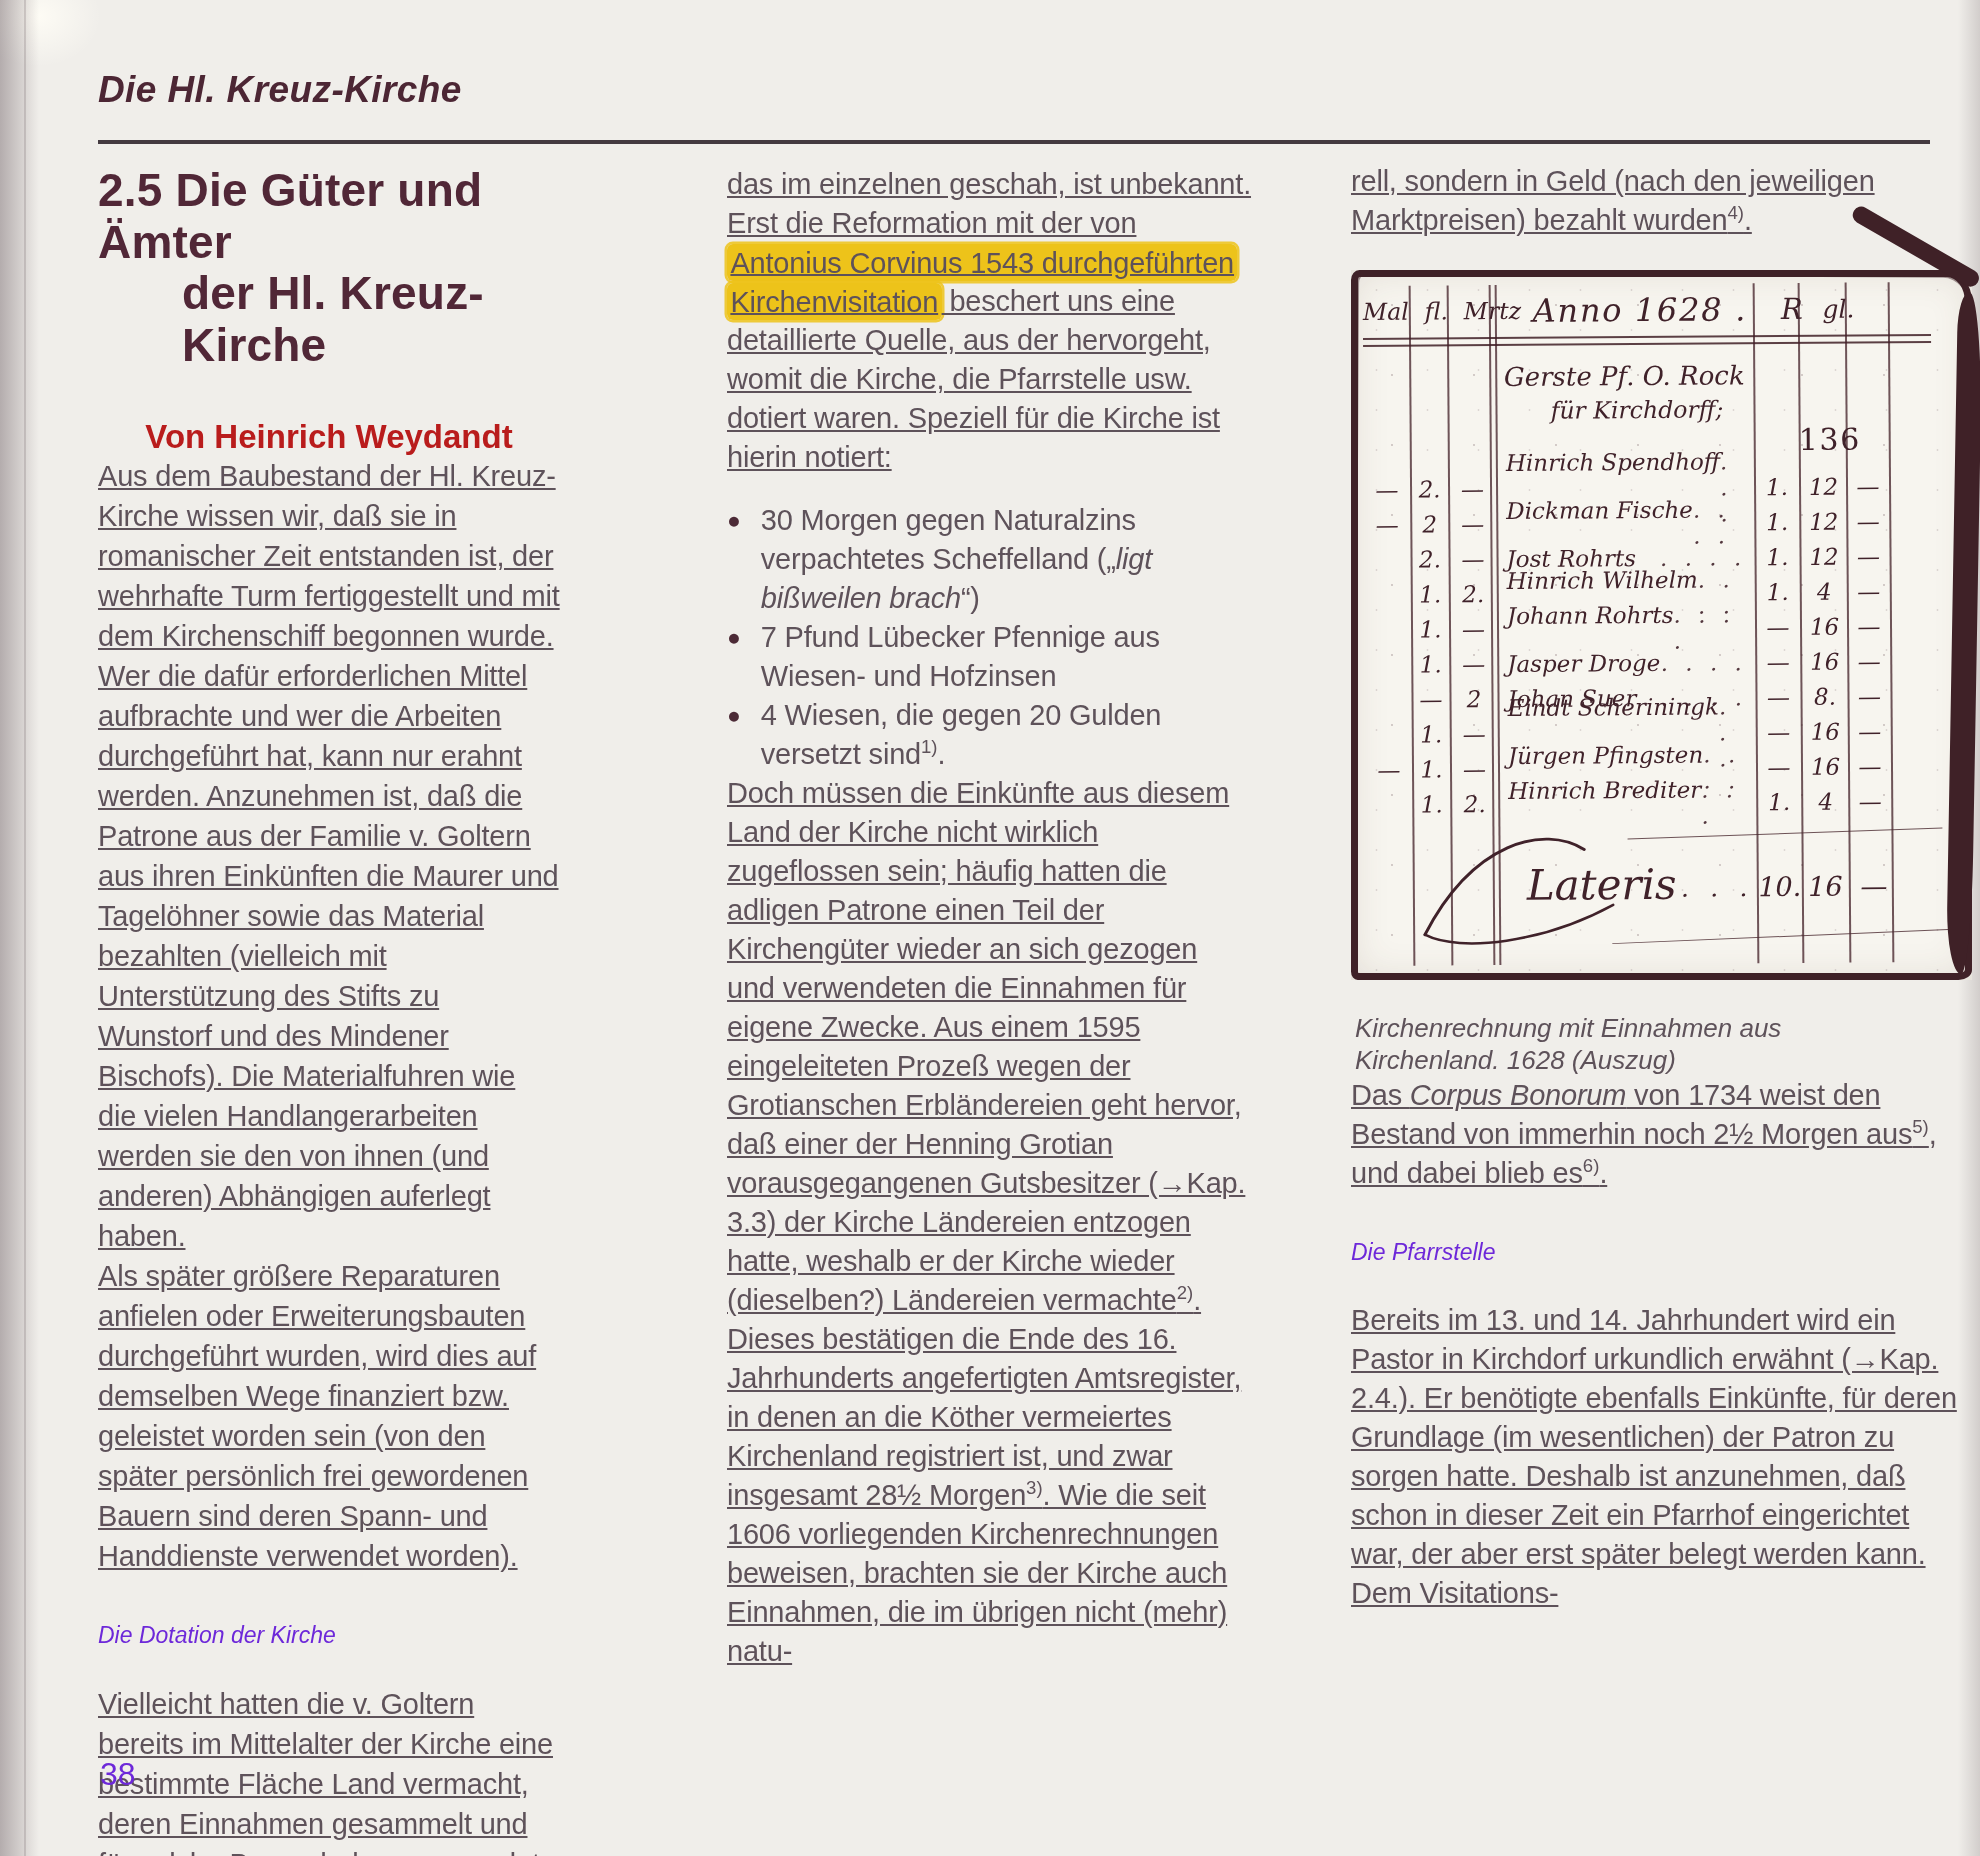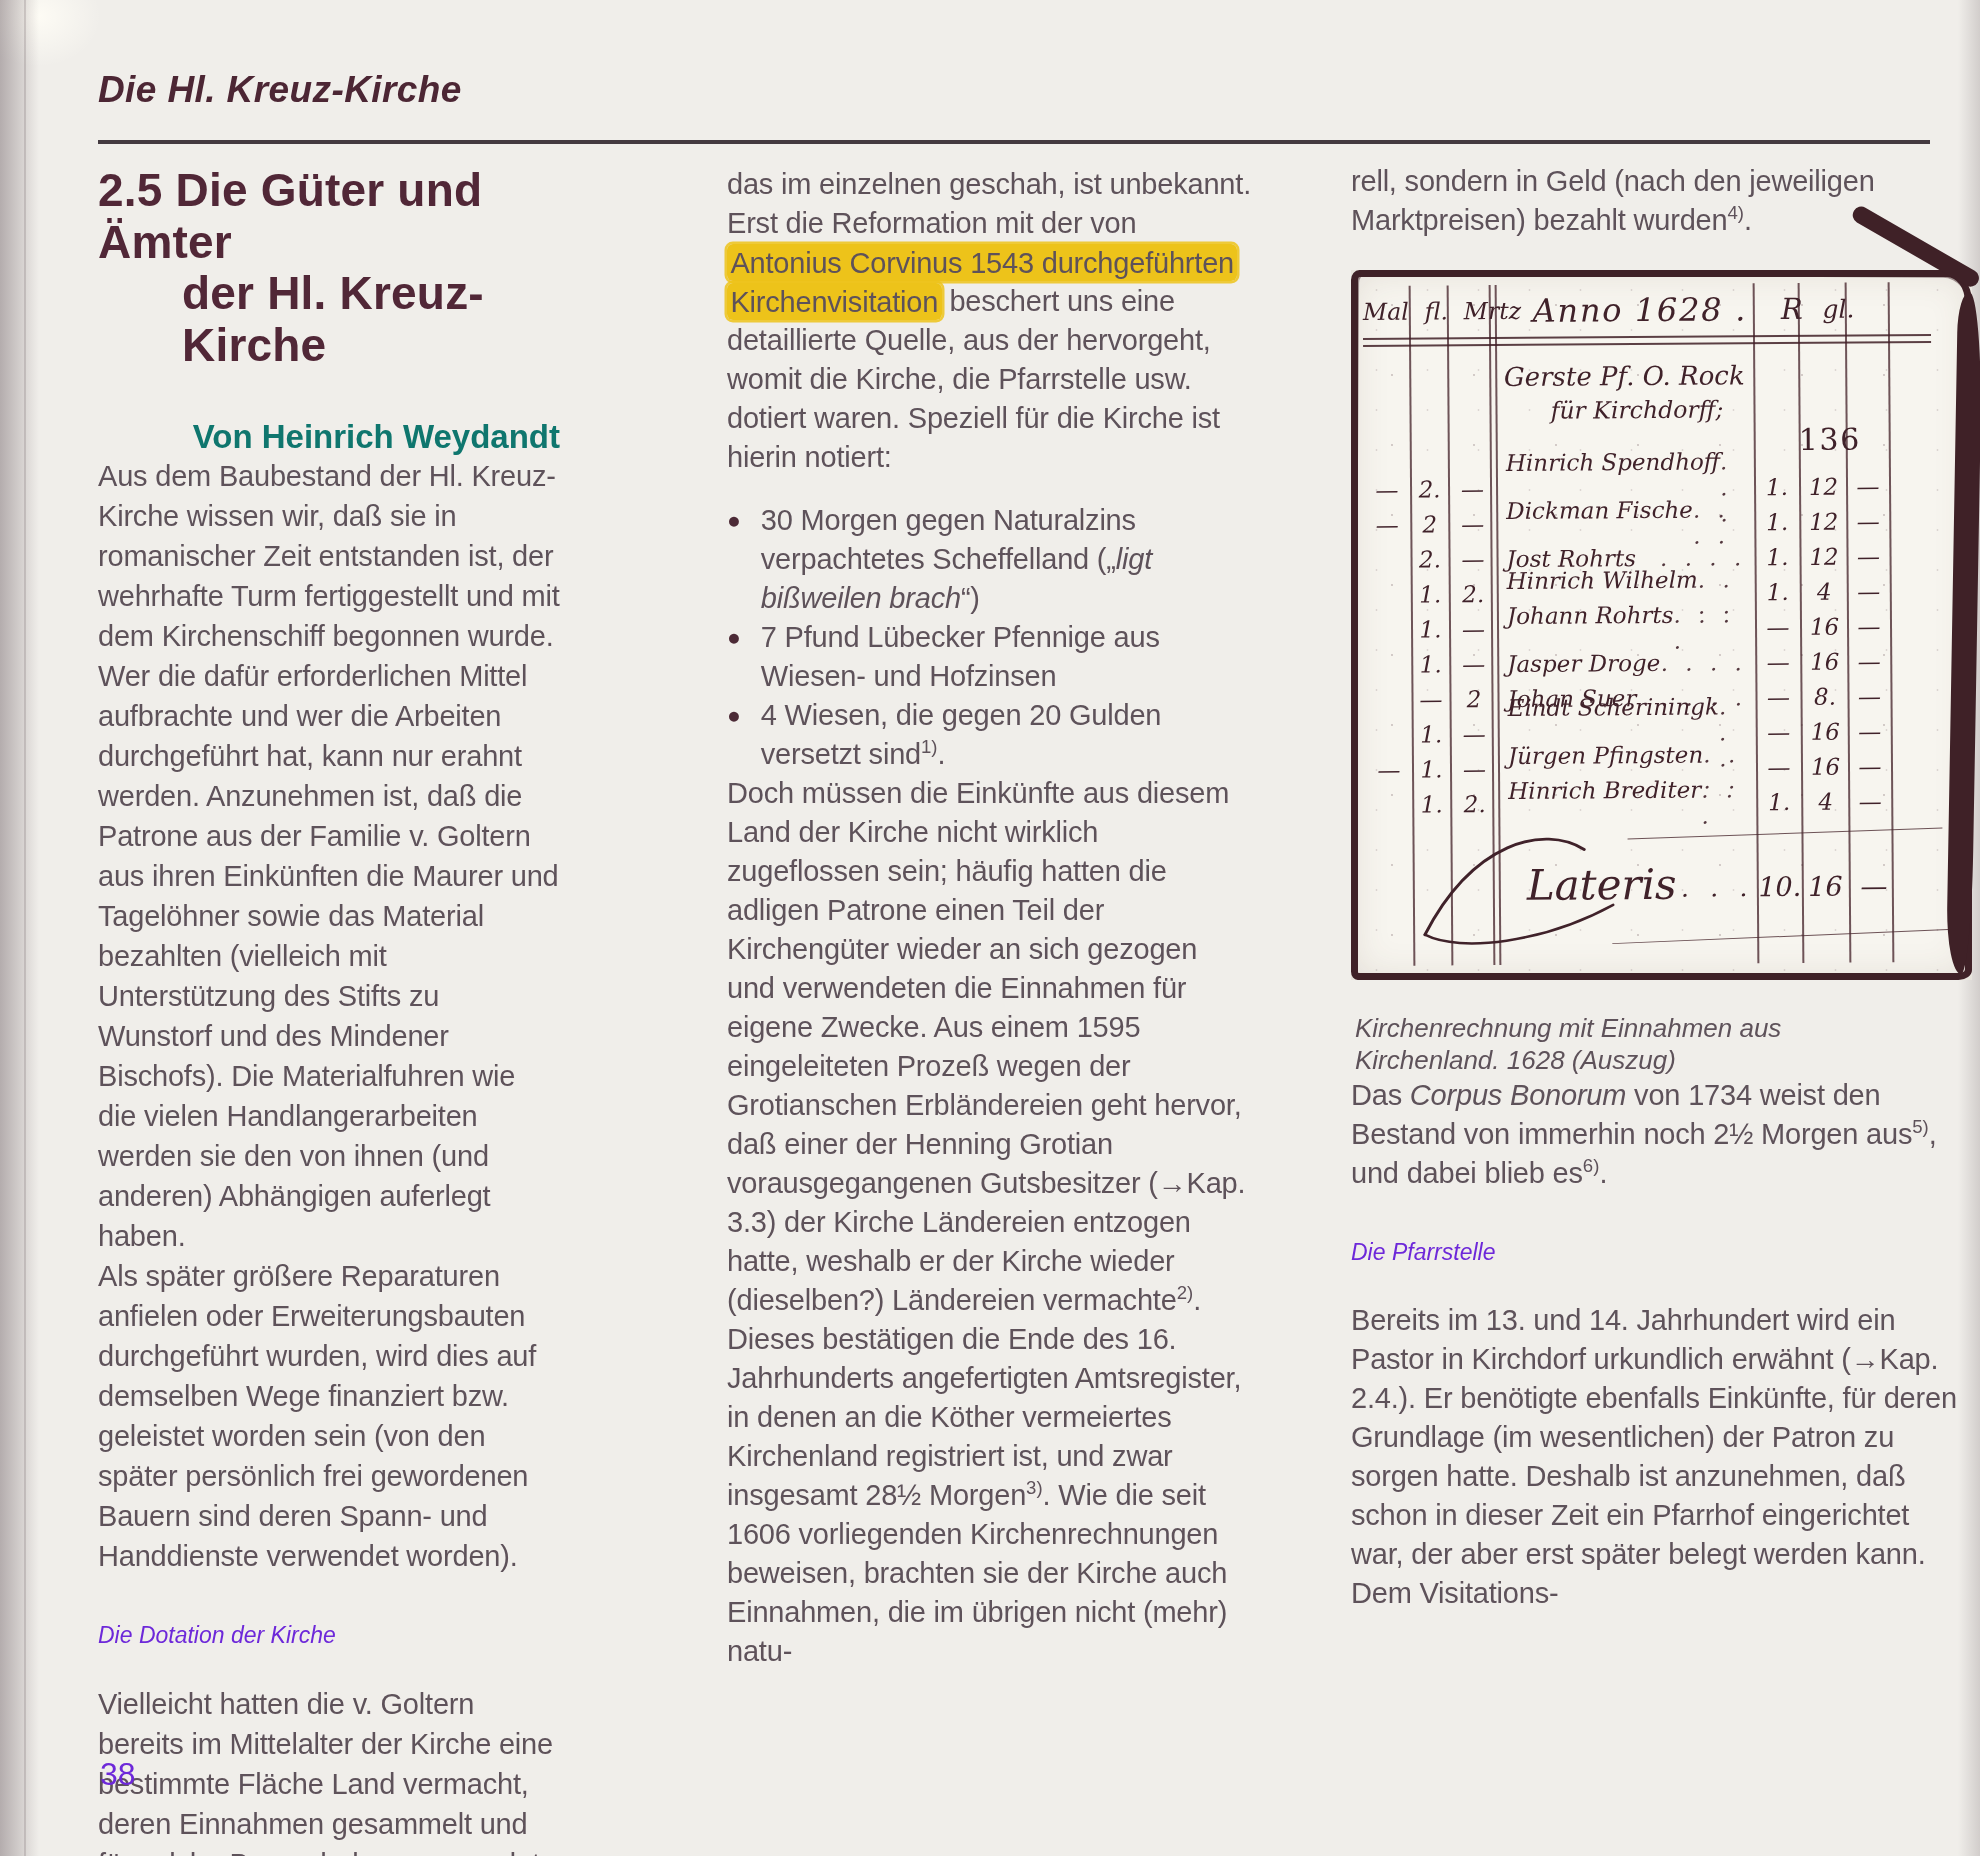--- a/index.html
+++ b/index.html
@@ -23,23 +23,23 @@
     font-size:37px; font-weight:bold; font-style:italic; color:#4c2634; letter-spacing:0.4px; }
   .rule { position:absolute; left:98px; top:140px; width:1832px; height:4.2px; background:#443a40; }
 
   .col { position:absolute; }
   .col1 { left:98px; top:165px; width:462px; }
   .col2 { left:727px; top:165px; width:525px; }
   .col3 { left:1351px; top:162px; width:611px; }
 
   .h1 { margin:0; font-size:46px; line-height:1.12; font-weight:bold; color:#512737; letter-spacing:0.2px; }
   .h1 .t2 { display:block; margin-left:84px; }
-  .byline { margin-top:47px; text-align:right; font-size:33px; font-weight:bold; color:#0f766e; }
-
-  p.body { margin:0; font-size:29px; line-height:40px; letter-spacing:-0.2px; }
+  .byline { margin-top:47px; text-align:center; font-size:33px; font-weight:bold; color:#b91c1c; }
+
+  p.body { margin:0; font-size:29px; line-height:40px; letter-spacing:-0.2px;text-decoration:underline; }
   .col2 p.body, .col3 p.body { line-height:39px; }
   .mt-lg { margin-top:42px; }
   .mt-md { margin-top:37px; }
   .h3 { margin:46px 0 0 0; font-size:23px; font-weight:normal; font-style:italic; color:#6d28d9; }
   .h3 + p.body { margin-top:35px; }
 
   .hl { background:#edc31a; padding:2.5px 3.4px; border-radius:5.9px;
     box-shadow:0 0 0 2.5px rgba(237,195,26,.85); box-decoration-break:clone; -webkit-box-decoration-break:clone; }
 
   sup.sup { font-size:18.6px; line-height:0; vertical-align:super; letter-spacing:0; }

